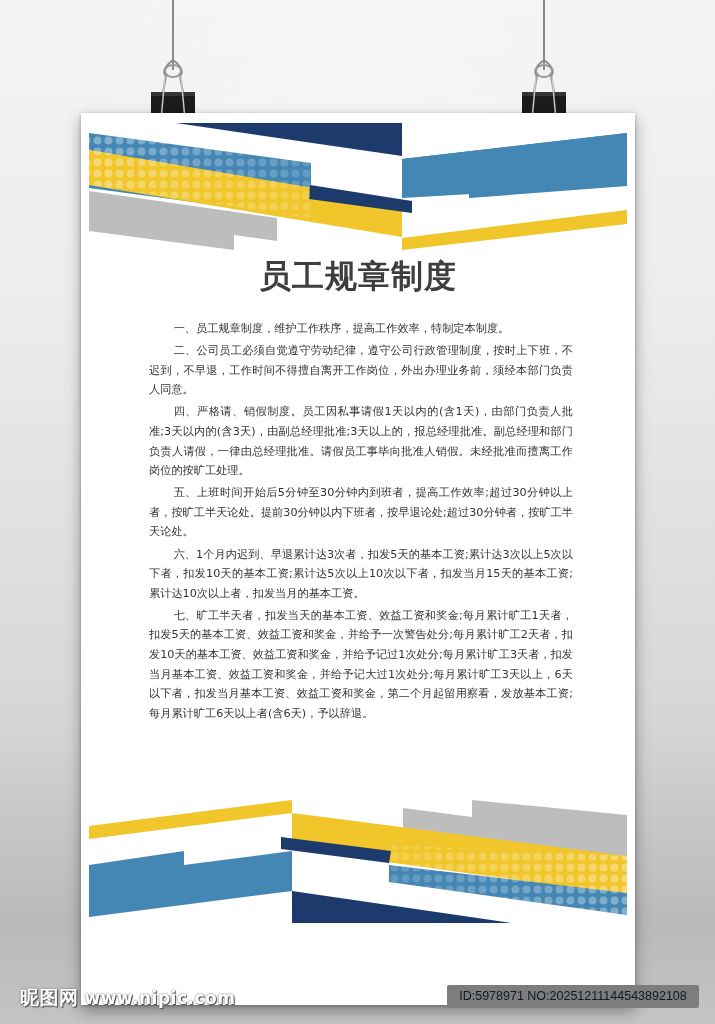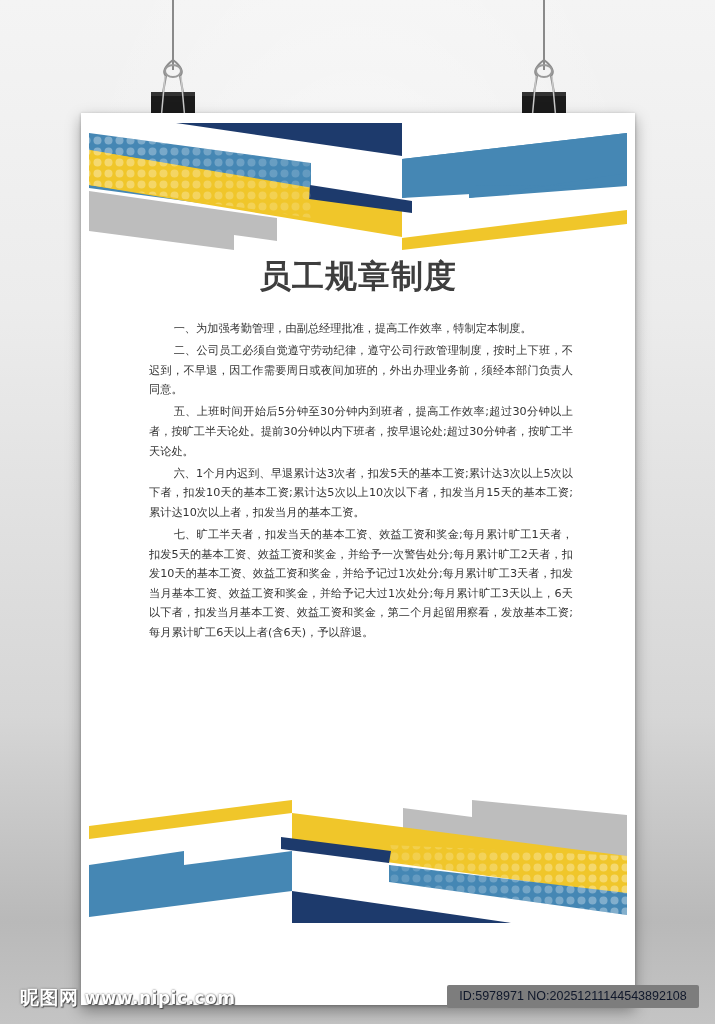--- a/index.html
+++ b/index.html
@@ -106,22 +106,23 @@
     <polygon points="321,46 546,20 546,73 388,85 388,72 321,85" fill="#4587b4"></polygon>
     <polygon points="321,46 546,20 546,72 321,85" fill="#4587b4"></polygon>
     <polygon points="388,72 546,73 546,60 388,85" fill="#4587b4"></polygon>
 
     <polygon points="321,125 546,97 546,111 321,137" fill="#f0c62a"></polygon>
   </svg>
 
   <div class="title">员工规章制度</div>
 
   <div class="body-text">
-    <p>一、为加强考勤管理，由副总经理批准，提高工作效率，特制定本制度。</p>
-    <p>二、公司员工必须自觉遵守劳动纪律，遵守公司行政管理制度，按时上下班，不迟到，不早退，因工作需要周日或夜间加班的，外出办理业务前，须经本部门负责人同意。</p>
+    <p>一、员工规章制度，维护工作秩序，提高工作效率，特制定本制度。</p>
+    <p>二、公司员工必须自觉遵守劳动纪律，遵守公司行政管理制度，按时上下班，不迟到，不早退，工作时间不得擅自离开工作岗位，外出办理业务前，须经本部门负责人同意。</p>
+    <p>四、严格请、销假制度。员工因私事请假1天以内的(含1天)，由部门负责人批准;3天以内的(含3天)，由副总经理批准;3天以上的，报总经理批准。副总经理和部门负责人请假，一律由总经理批准。请假员工事毕向批准人销假。未经批准而擅离工作岗位的按旷工处理。</p>
     <p>五、上班时间开始后5分钟至30分钟内到班者，提高工作效率;超过30分钟以上者，按旷工半天论处。提前30分钟以内下班者，按早退论处;超过30分钟者，按旷工半天论处。</p>
     <p>六、1个月内迟到、早退累计达3次者，扣发5天的基本工资;累计达3次以上5次以下者，扣发10天的基本工资;累计达5次以上10次以下者，扣发当月15天的基本工资;累计达10次以上者，扣发当月的基本工资。</p>
     <p>七、旷工半天者，扣发当天的基本工资、效益工资和奖金;每月累计旷工1天者，扣发5天的基本工资、效益工资和奖金，并给予一次警告处分;每月累计旷工2天者，扣发10天的基本工资、效益工资和奖金，并给予记过1次处分;每月累计旷工3天者，扣发当月基本工资、效益工资和奖金，并给予记大过1次处分;每月累计旷工3天以上，6天以下者，扣发当月基本工资、效益工资和奖金，第二个月起留用察看，发放基本工资;每月累计旷工6天以上者(含6天)，予以辞退。</p>
   </div>
 
   <svg class="deco deco-bottom" viewBox="0 0 554 150" width="554" height="150">
     <defs>
       <pattern id="dotsB" x="0" y="0" width="11" height="11" patternUnits="userSpaceOnUse">
         <circle cx="5.5" cy="5.5" r="4" fill="#ffffff" fill-opacity="0.35"></circle>
       </pattern>

